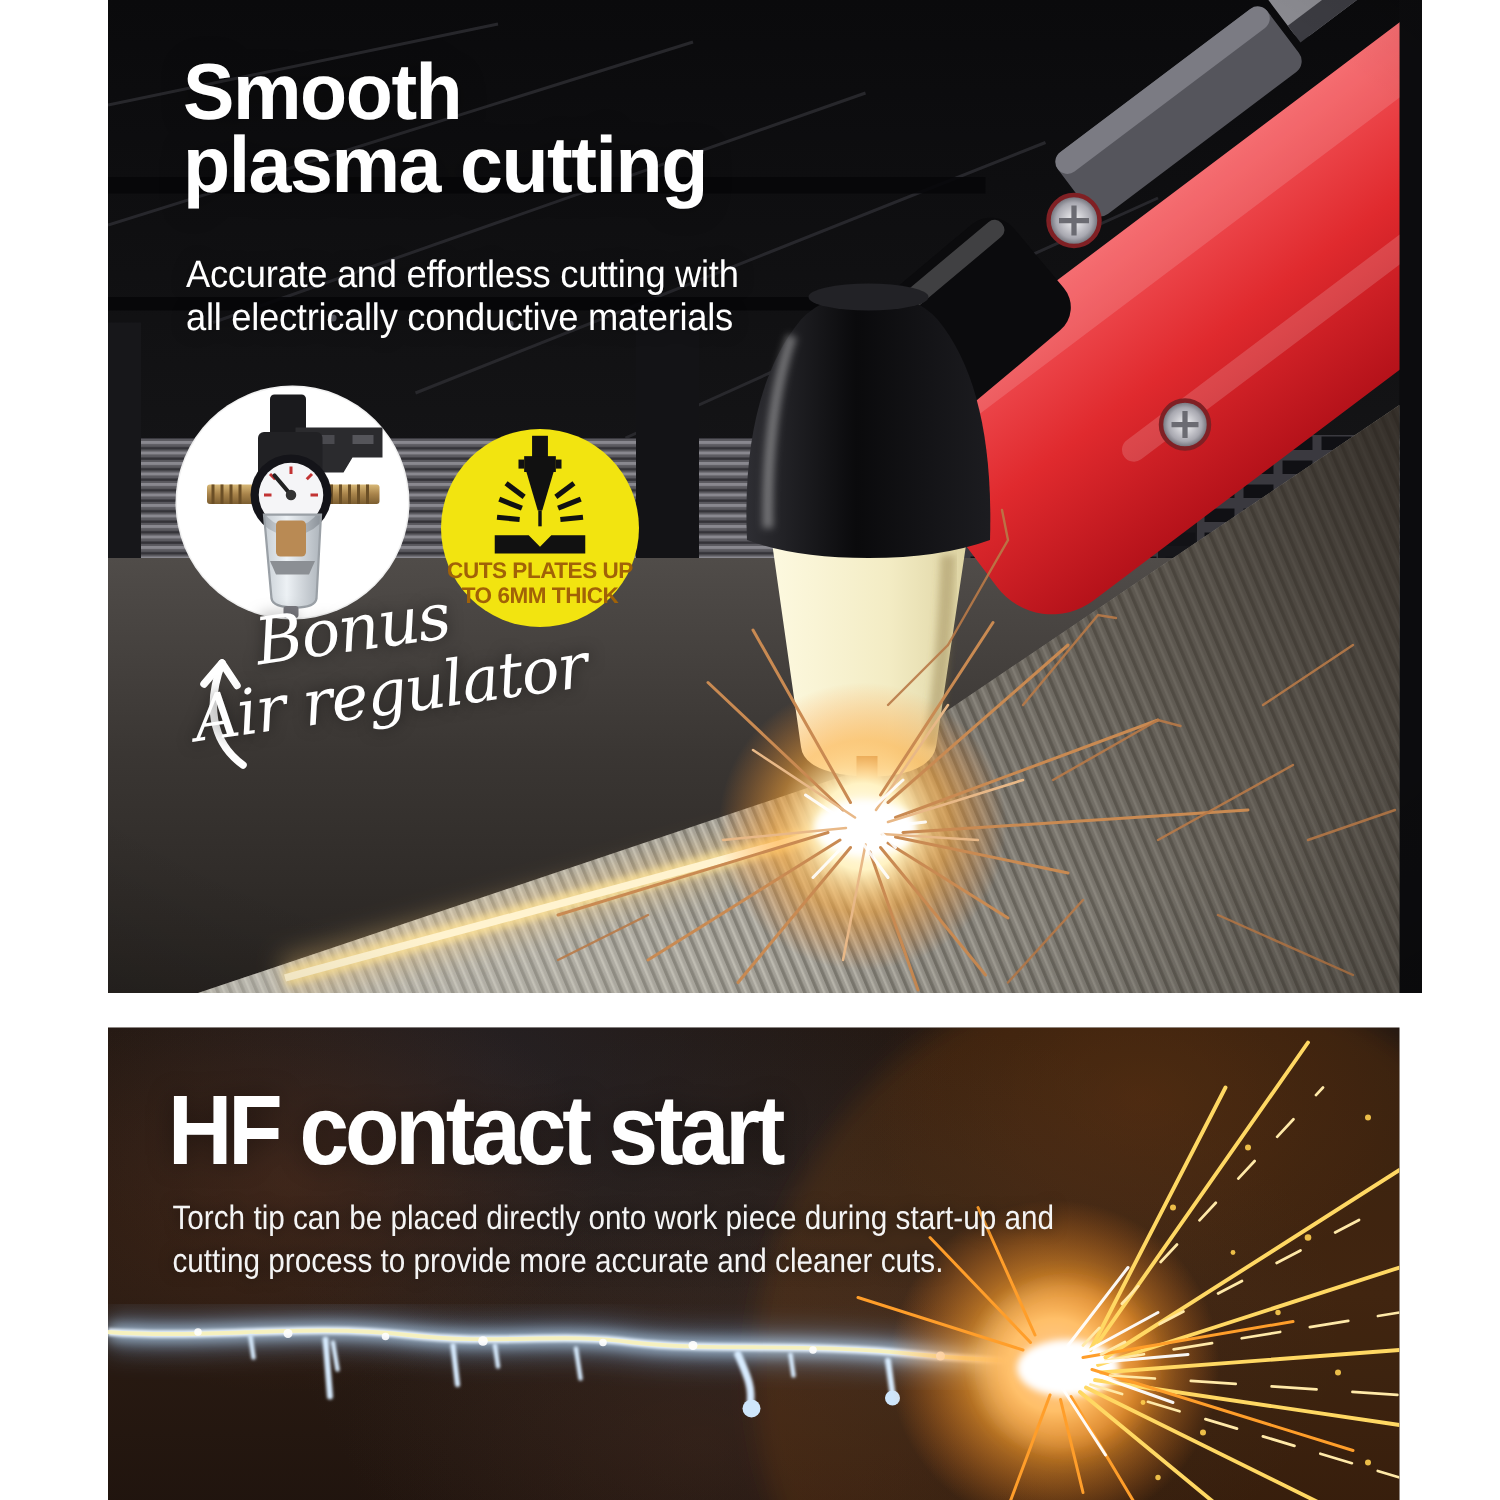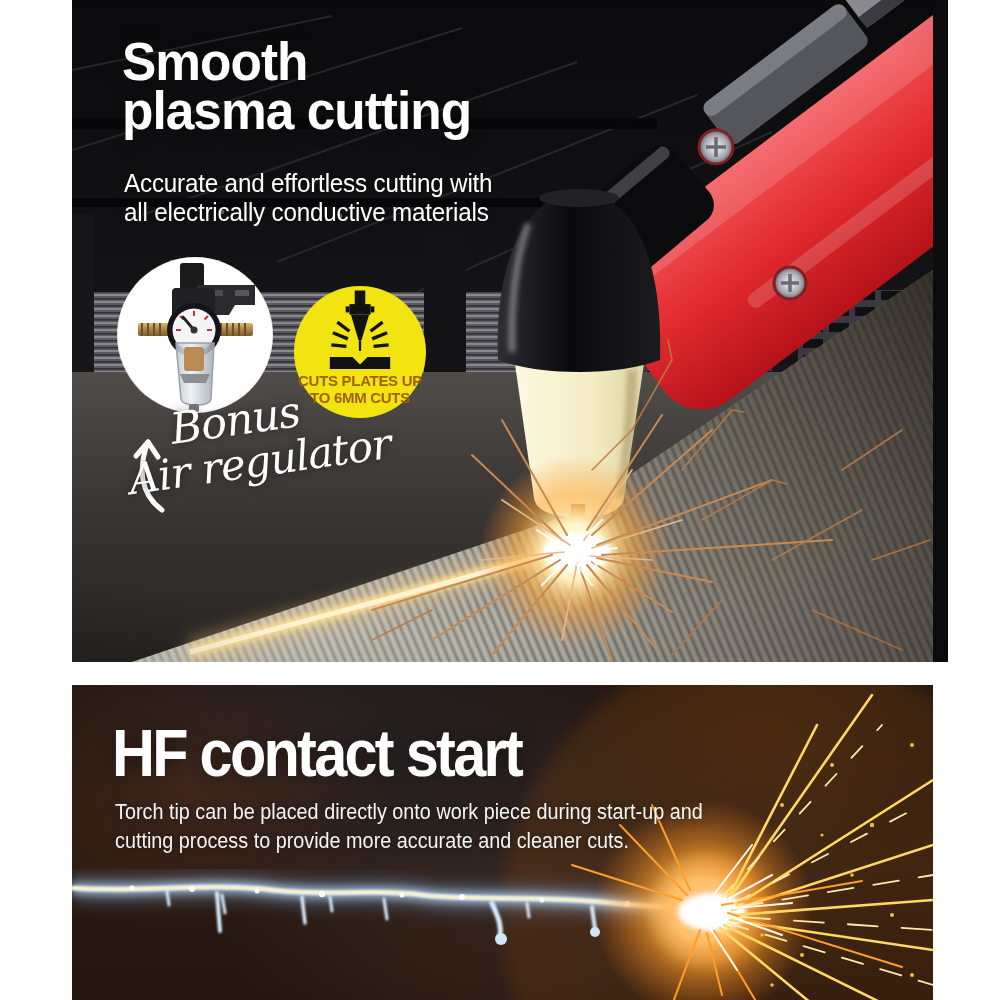--- a/index.html
+++ b/index.html
@@ -322,21 +322,21 @@
           <path d="M52,60 L36,48"></path>
             <path d="M50,70 L30,62"></path>
             <path d="M48,80 L28,78"></path>
           <path d="M80,60 L96,48"></path>
             <path d="M82,70 L102,62"></path>
             <path d="M84,80 L104,78"></path>
         </g>
       </svg>
       <div class="badge-text">
         <div>CUTS PLATES UP</div>
-        <div>TO 6MM CUTS</div>
+        <div>TO 6MM THICK</div>
       </div>
     </div>
 
     <svg class="bonus-arrow" width="44" height="84" viewBox="0 0 44 84">
       <path d="M34,80 C12,64 10,38 20,12" stroke="#fff" stroke-width="5" fill="none" stroke-linecap="round"></path>
       <path d="M20,12 L8,26 M20,12 L30,27" stroke="#fff" stroke-width="5" fill="none" stroke-linecap="round"></path>
     </svg>
     <div class="txt bonus">
       <div class="l1">Bonus</div>
       <div class="l2">Air regulator</div>

